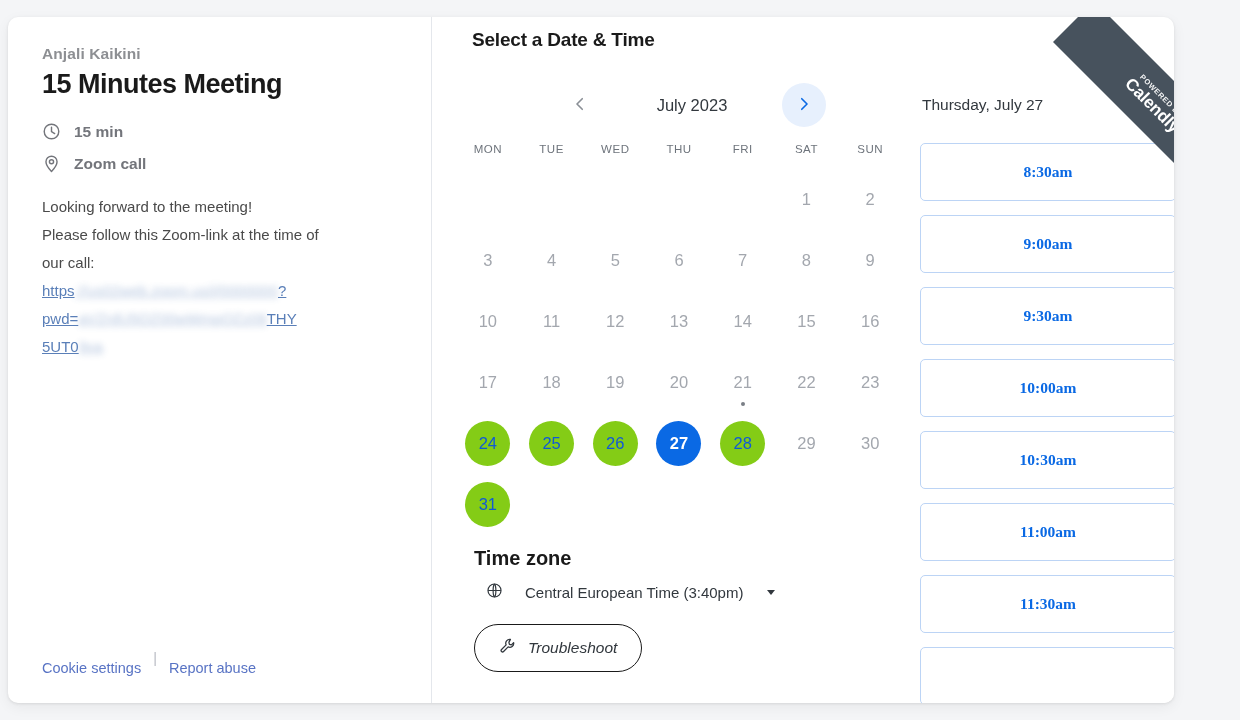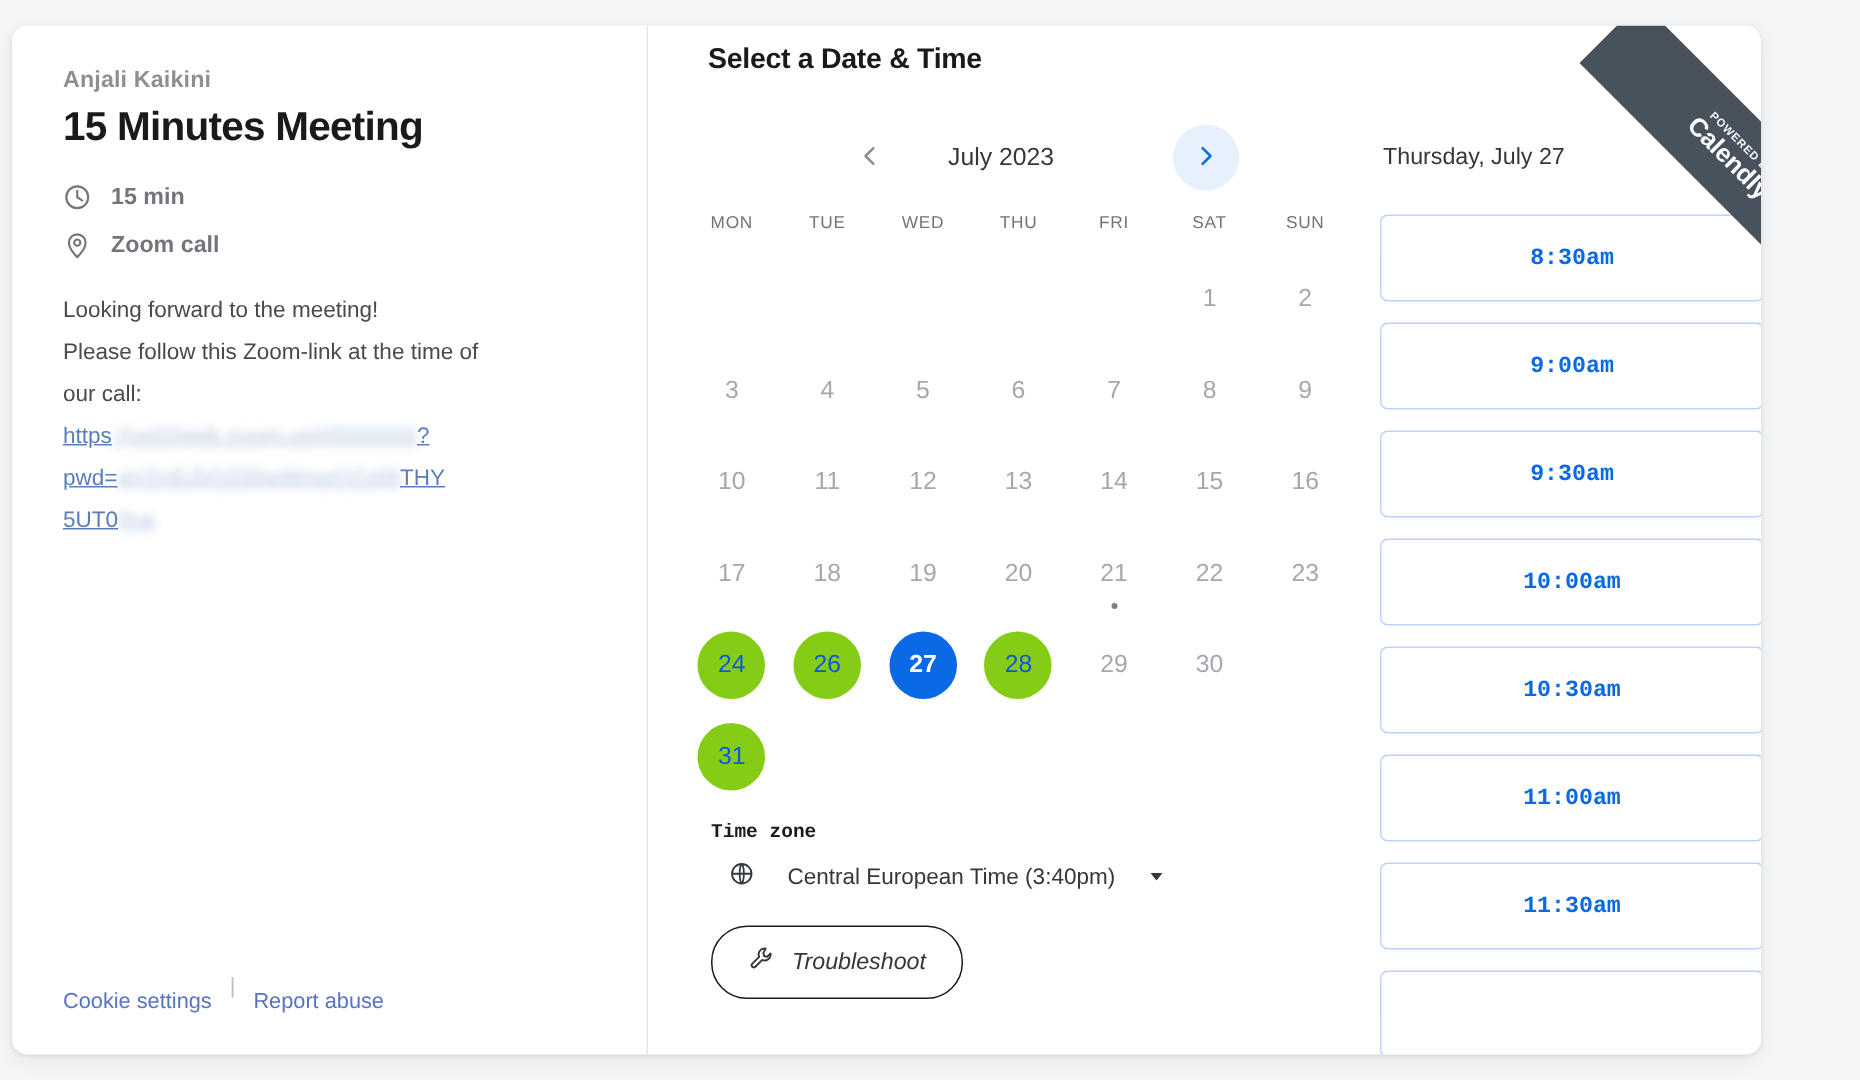--- a/index.html
+++ b/index.html
@@ -171,20 +171,21 @@
     justify-content: center;
     gap: 30px;
     height: 48px;
     margin-bottom: 14px;
     padding-left: 26px;
   }
   .cal-month {
     font-size: 16.5px;
     color: #32383e;
     min-width: 120px;
+    text-align: center;
   }
   .nav-btn {
     width: 44px;
     height: 44px;
     border-radius: 50%;
     border: none;
     background: transparent;
     display: flex;
     align-items: center;
     justify-content: center;
@@ -247,25 +248,24 @@
     transform: translateX(-50%);
     width: 4px;
     height: 4px;
     border-radius: 50%;
     background: #7a7f86;
   }
 
   
   .tz-block { padding-left: 18px; margin-top: 12px; }
   .tz-title {
-    font-size: 13px;
+    font-size: 20px;
     font-weight: bold;
     color: #1a1a1a;
     margin-bottom: 12px;
-    font-family: Liberation Mono, monospace;
   }
   .tz-select {
     display: flex;
     align-items: center;
     gap: 22px;
     font-size: 15px;
     color: #32383e;
     background: none;
     border: none;
     cursor: pointer;
@@ -318,21 +318,21 @@
     border-radius: 5px;
     background: #ffffff;
     color: #0a69e4;
     font-size: 15.5px;
     font-weight: bold;
     display: flex;
     align-items: center;
     justify-content: center;
     margin-bottom: 14px;
     cursor: pointer;
-    font-family: Liberation Mono, monospace;
+    font-family: Liberation Serif, serif;
   }
 
   .scrollbar-track {
     position: absolute;
     right: 0px;
     top: 150px;
     width: 7px;
     height: 528px;
   }
   .scrollbar-thumb {
@@ -520,20 +520,23 @@
               <div class="day-cell">
                 <button class="day disabled">22</button>
               </div>
               <div class="day-cell">
                 <button class="day disabled">23</button>
               </div>
             </div>
             <div class="cal-week">
               <div class="day-cell">
                 <button class="day available">24</button>
+              </div>
+              <div class="day-cell">
+                <button class="day available">25</button>
               </div>
               <div class="day-cell">
                 <button class="day available">26</button>
               </div>
               <div class="day-cell">
                 <button class="day selected">27</button>
               </div>
               <div class="day-cell">
                 <button class="day available">28</button>
               </div>

